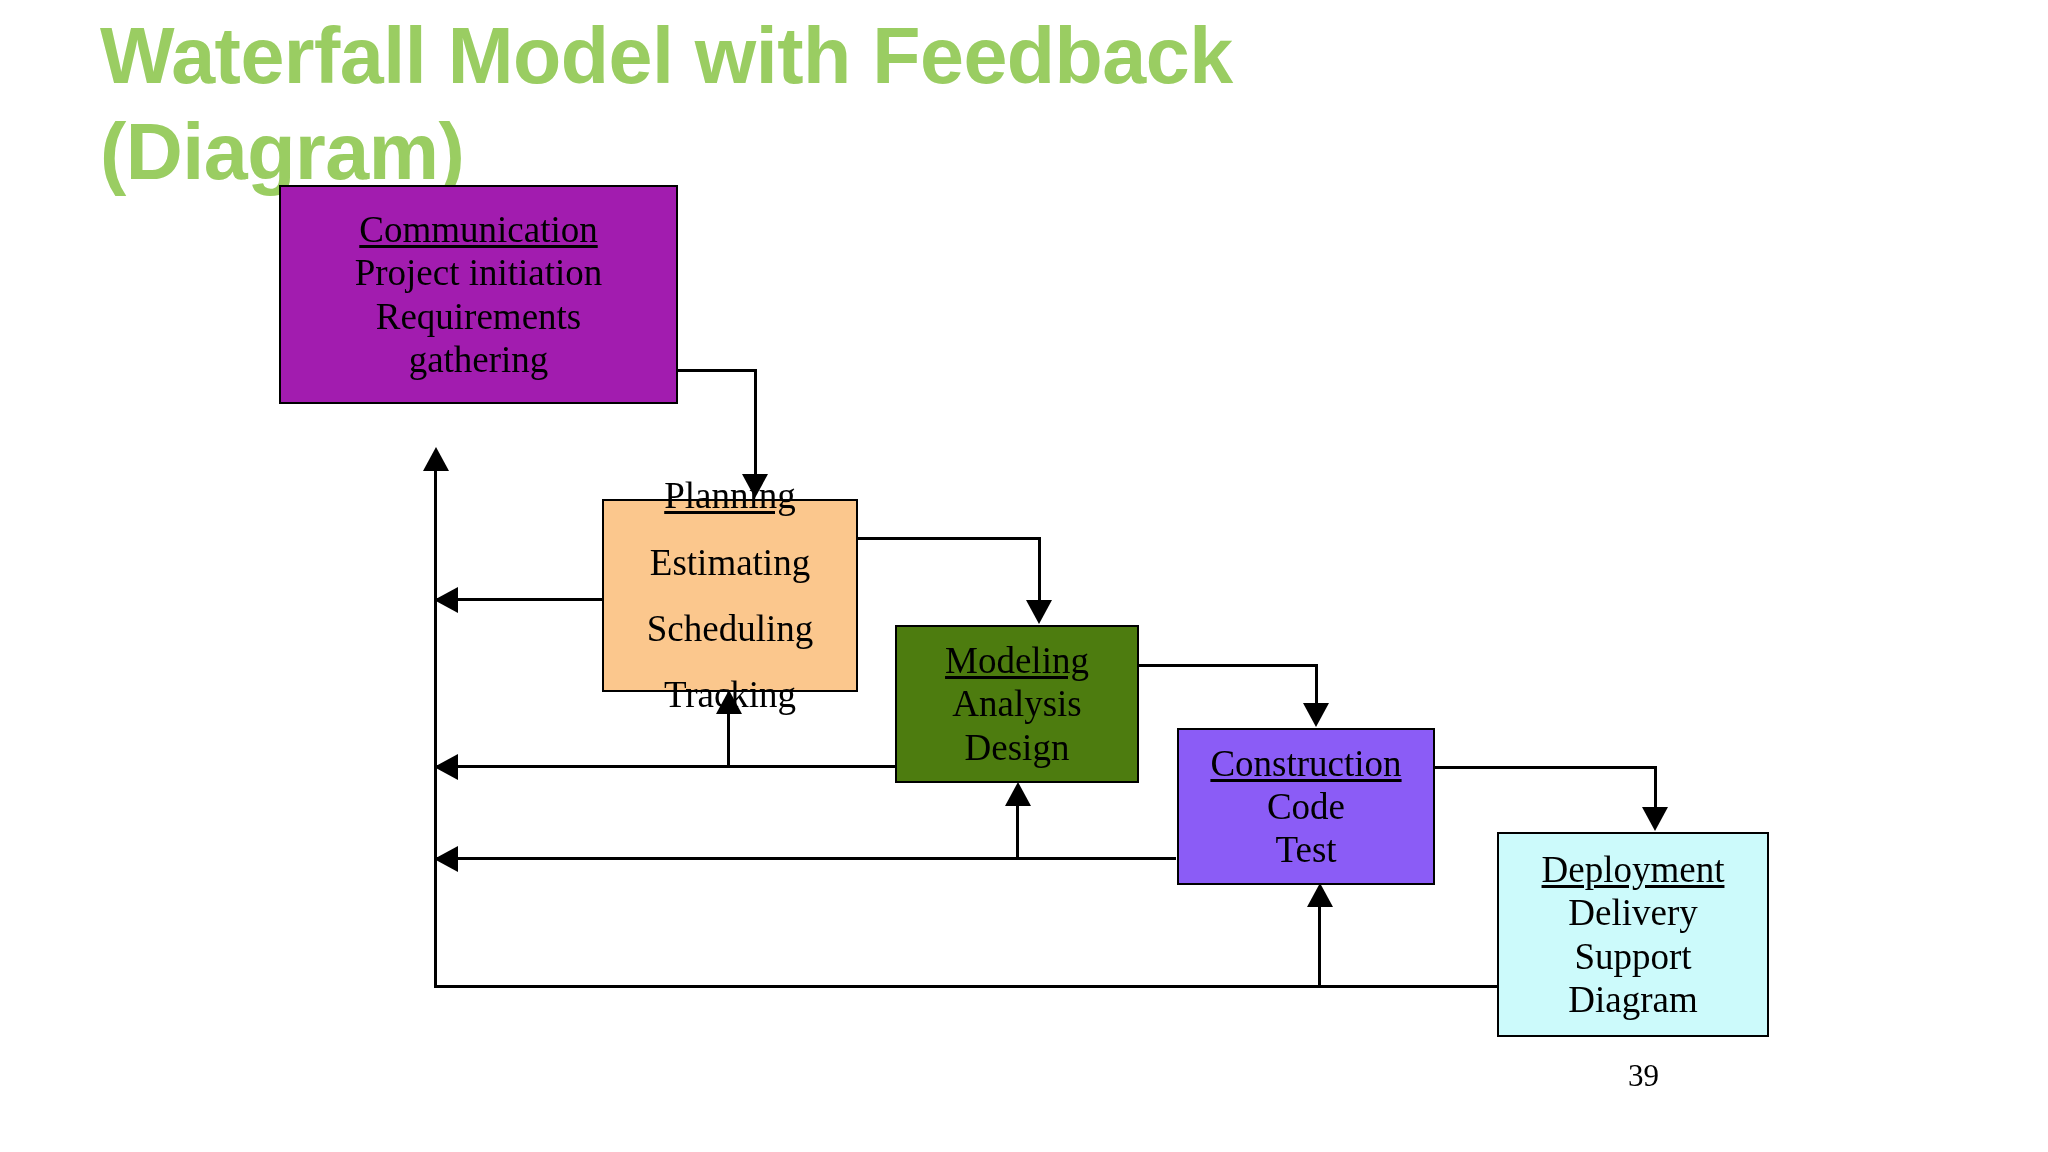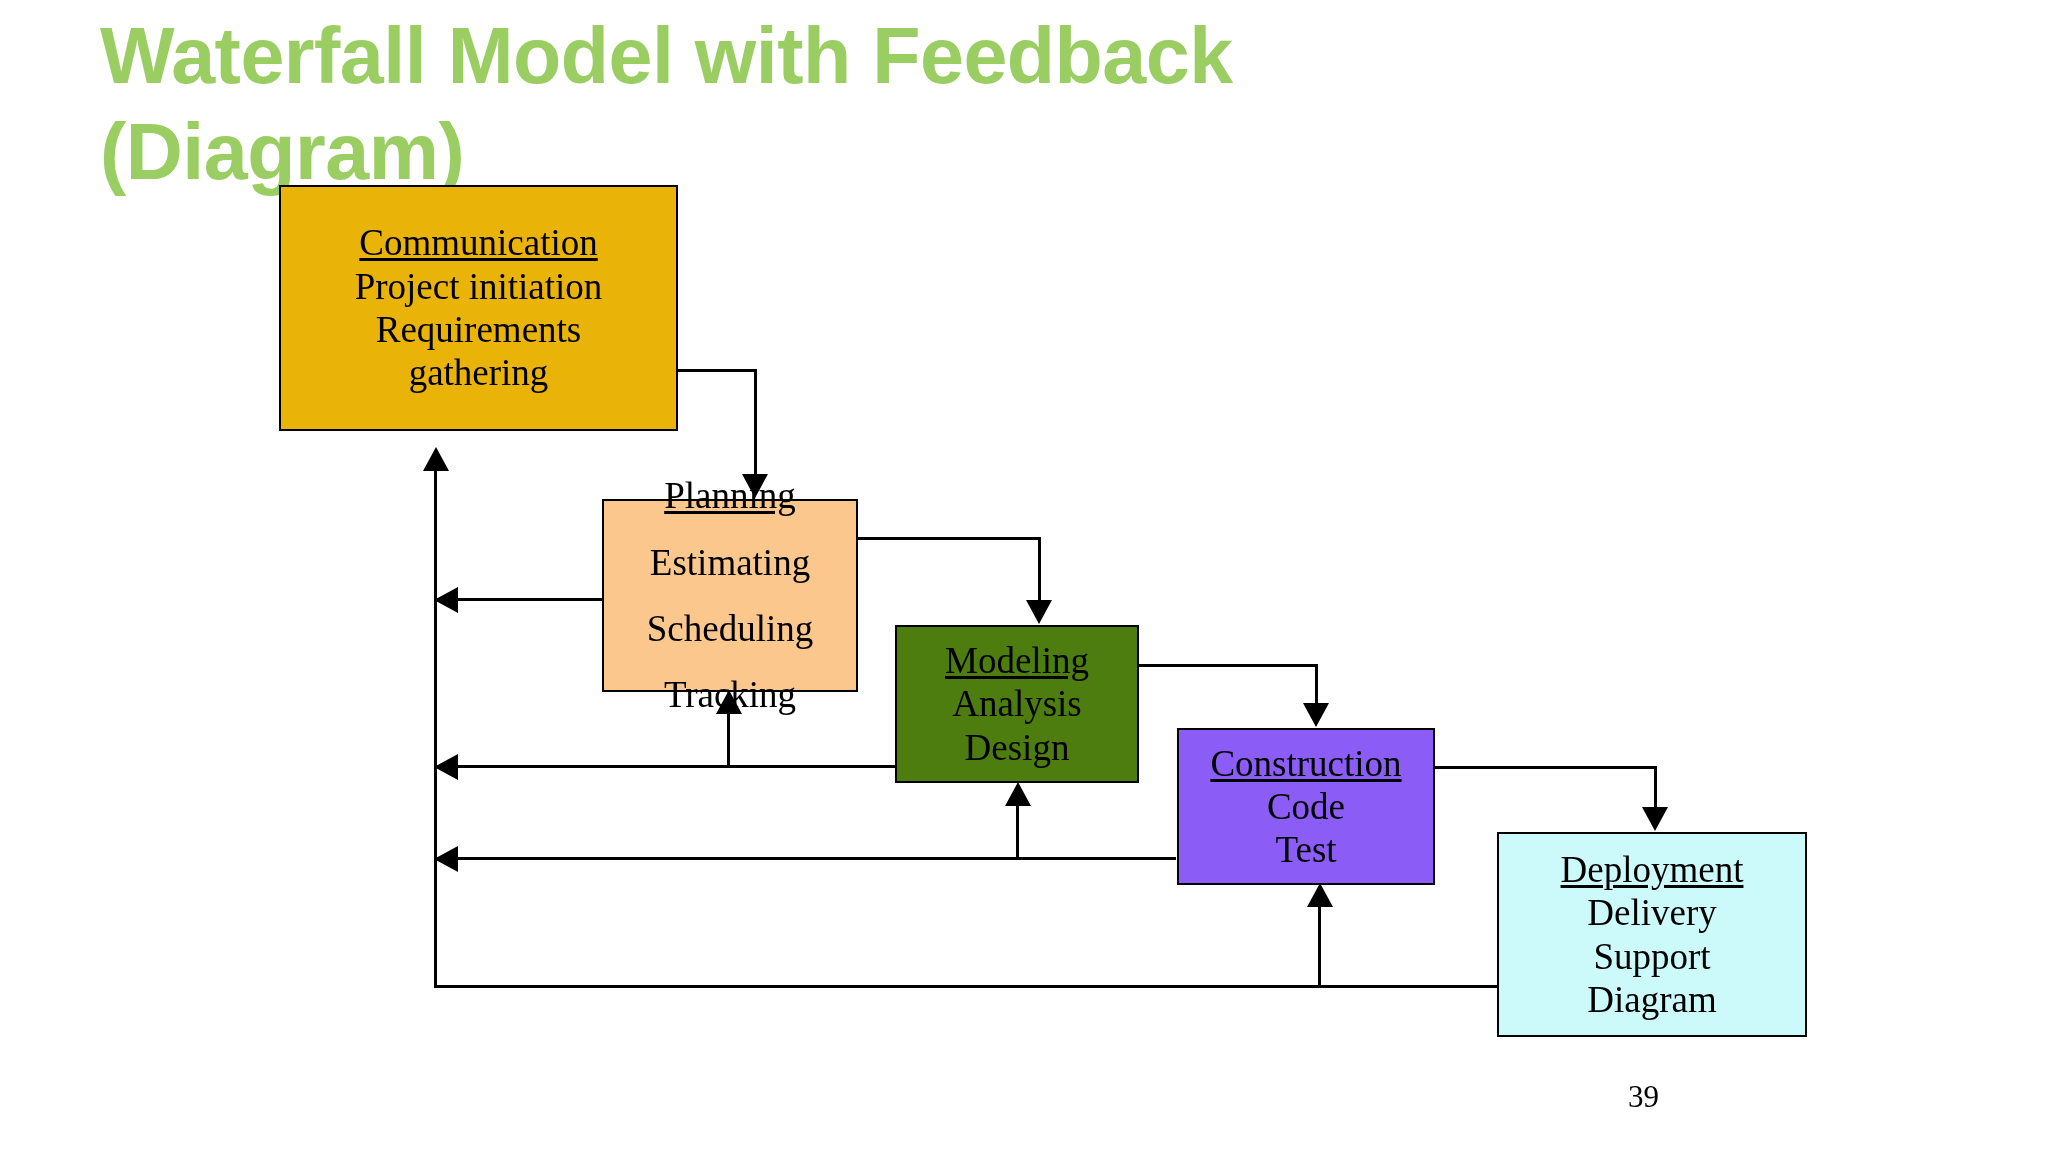--- a/index.html
+++ b/index.html
@@ -78,21 +78,20 @@
     border-top: 13px solid transparent;
     border-bottom: 13px solid transparent;
     border-right: 24px solid #000000;
   }
   #page-number {
     position: absolute;
     left: 1628px;
     top: 1058px;
     font-size: 31px;
     color: #000000;
-    margin-top: 21px;
   }
 </style>
 </head>
 <body>
 
 <div id="slide">
 
   <div id="slide-title">Waterfall Model with Feedback
 (Diagram)</div>
 
@@ -129,21 +128,21 @@
 
   <div class="conn v" style="left:727px; top:712px; height:56px;"></div>
   <div class="arrow up" style="left:716px; top:690px;"></div>
 
   <div class="conn v" style="left:1016px; top:804px; height:56px;"></div>
   <div class="arrow up" style="left:1005px; top:782px;"></div>
 
   <div class="conn v" style="left:1318px; top:905px; height:82px;"></div>
   <div class="arrow up" style="left:1307px; top:883px;"></div>
 
-  <div class="phase-box" style="left:279px; top:185px; width:399px; height:246px; background:#eab308;">
+  <div class="phase-box" style="left:279px; top:185px; width:399px; height:219px; background:#a21caf;">
     <div class="phase-head">Communication</div>
     <div class="phase-line">Project initiation</div>
     <div class="phase-line">Requirements</div>
     <div class="phase-line">gathering</div>
   </div>
 
   <div class="phase-box" style="left:602px; top:499px; width:256px; height:193px; background:#FBC78D;gap:23px;">
     <div class="phase-head">Planning</div>
     <div class="phase-line">Estimating</div>
     <div class="phase-line">Scheduling</div>
@@ -155,21 +154,21 @@
     <div class="phase-line">Analysis</div>
     <div class="phase-line">Design</div>
   </div>
 
   <div class="phase-box" style="left:1177px; top:728px; width:258px; height:157px; background:#8b5cf6;">
     <div class="phase-head">Construction</div>
     <div class="phase-line">Code</div>
     <div class="phase-line">Test</div>
   </div>
 
-  <div class="phase-box" style="left:1497px; top:832px; width:310px; height:205px; background:#CCFAFB;">
+  <div class="phase-box" style="left:1497px; top:832px; width:272px; height:205px; background:#CCFAFB;">
     <div class="phase-head">Deployment</div>
     <div class="phase-line">Delivery</div>
     <div class="phase-line">Support</div>
     <div class="phase-line">Diagram</div>
   </div>
 
   <div id="page-number">39</div>
 
 </div>
 

